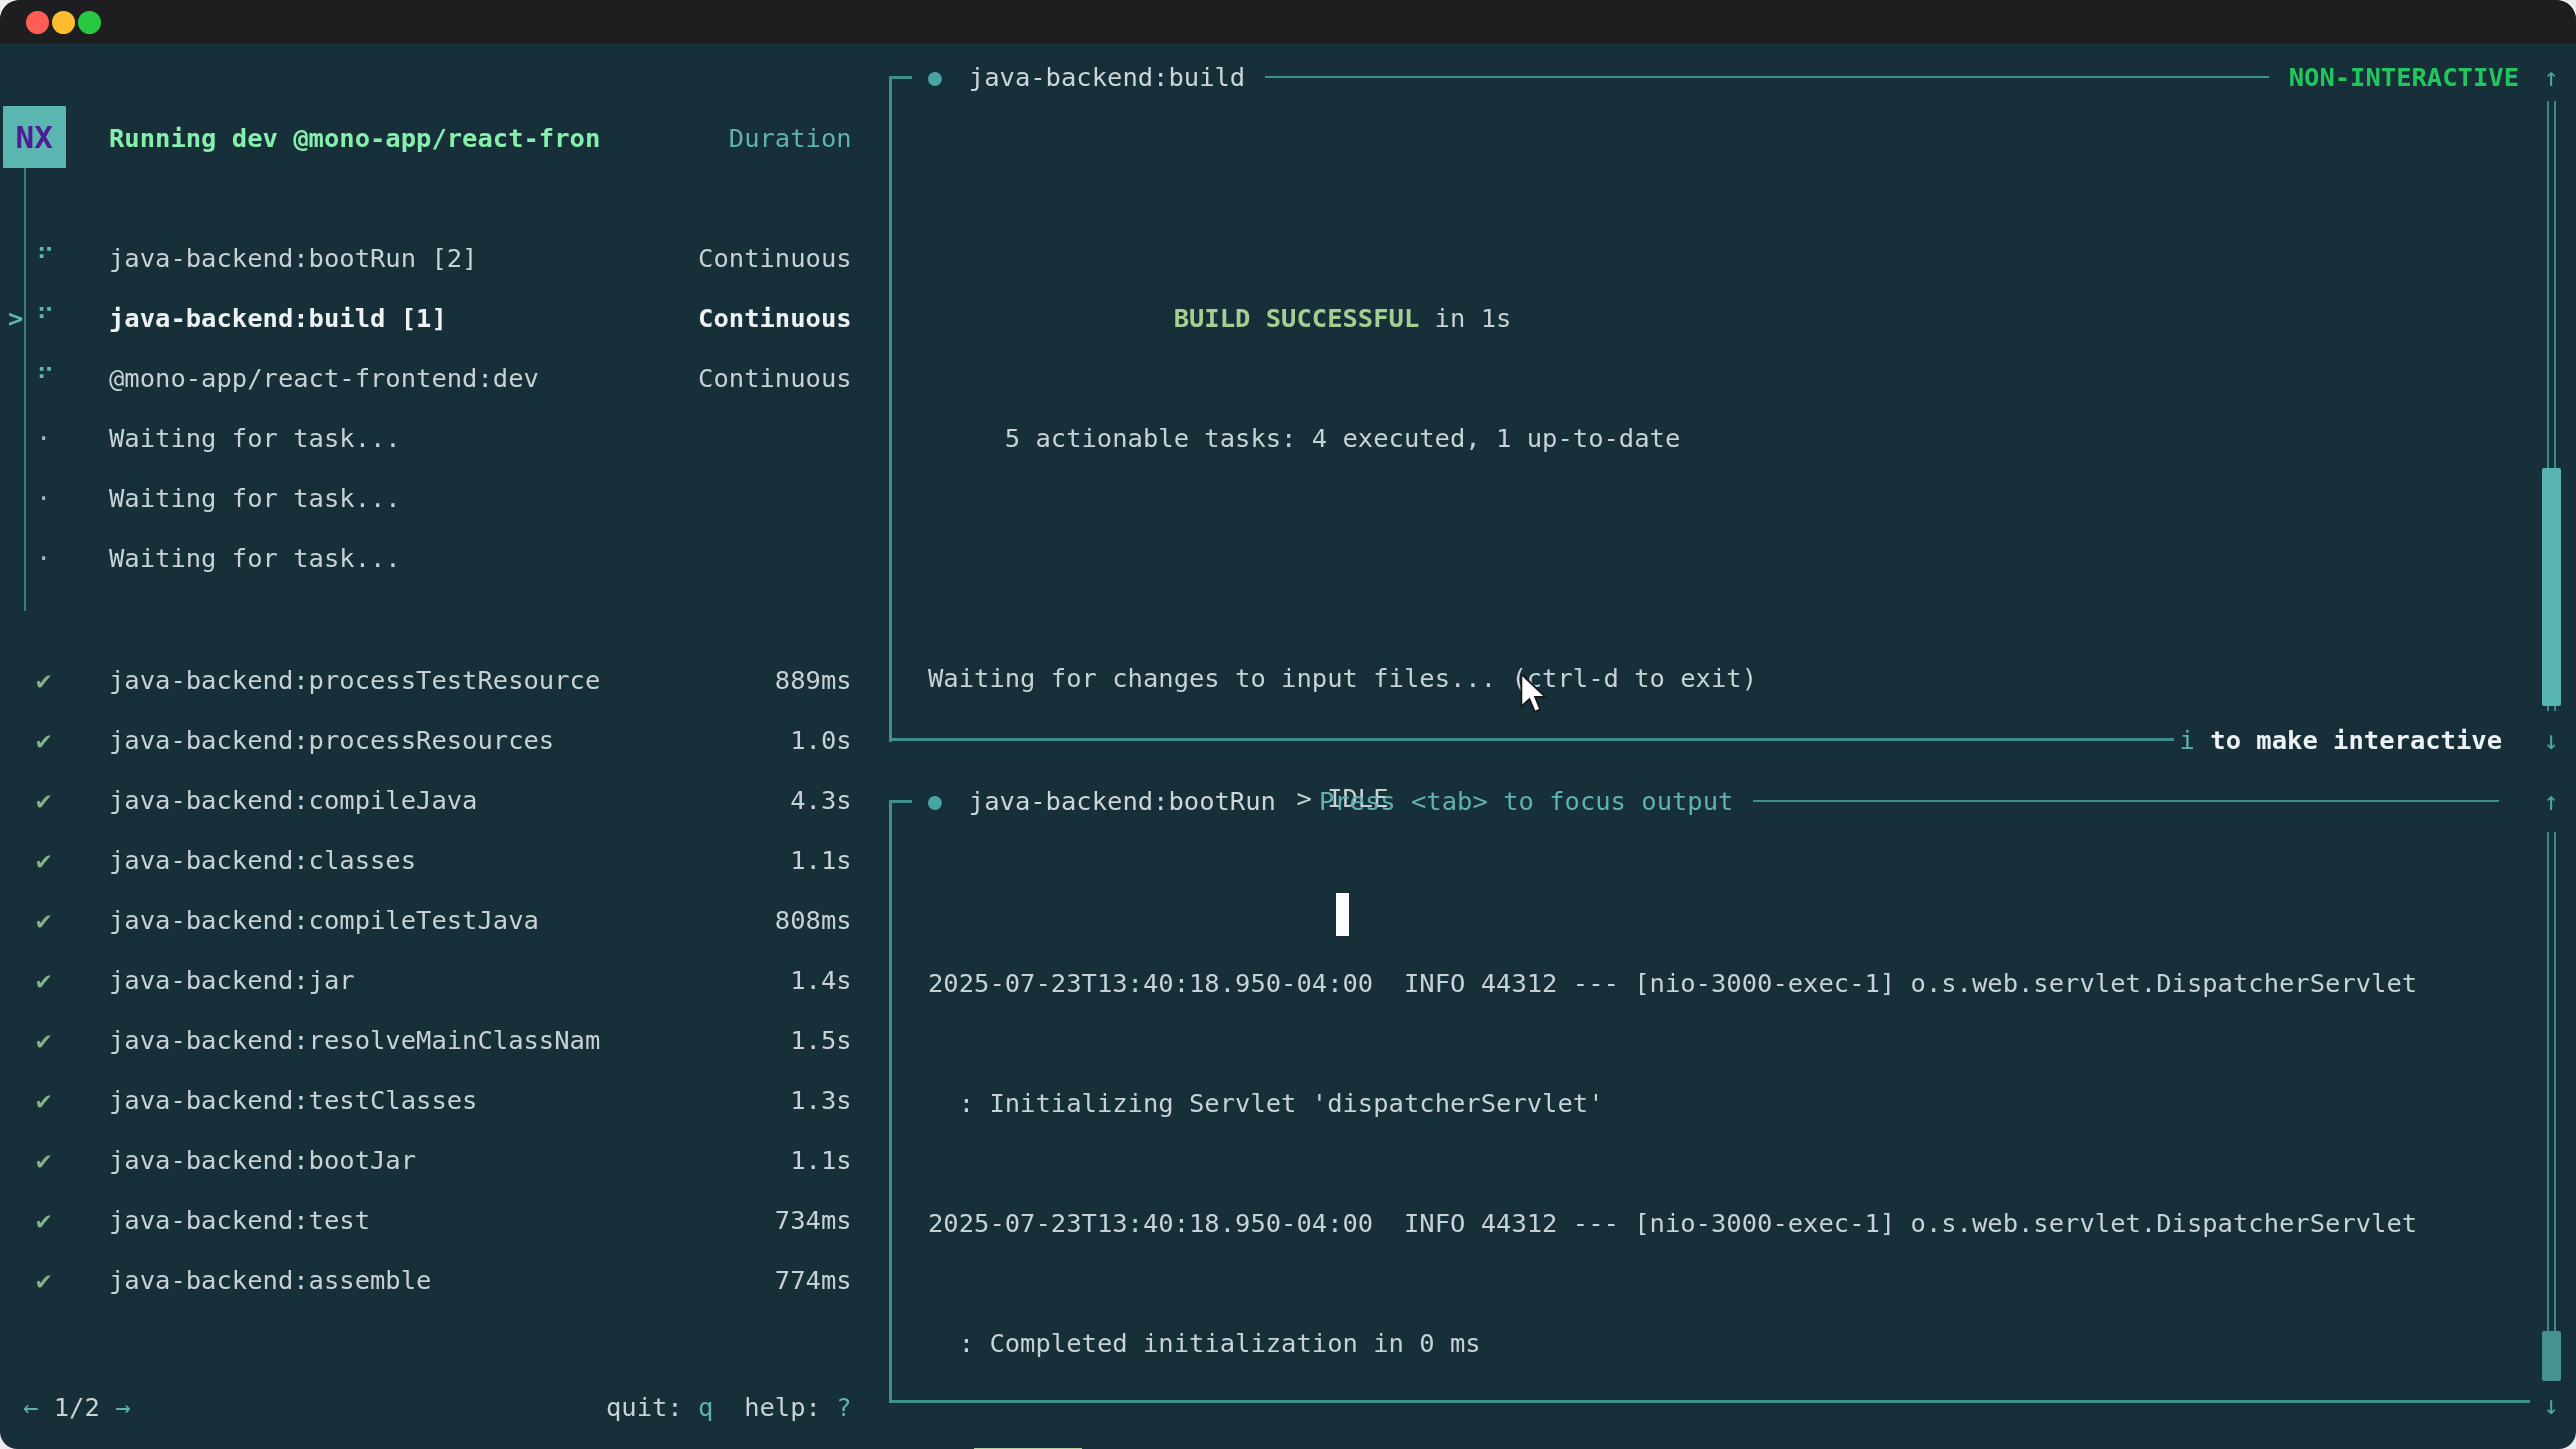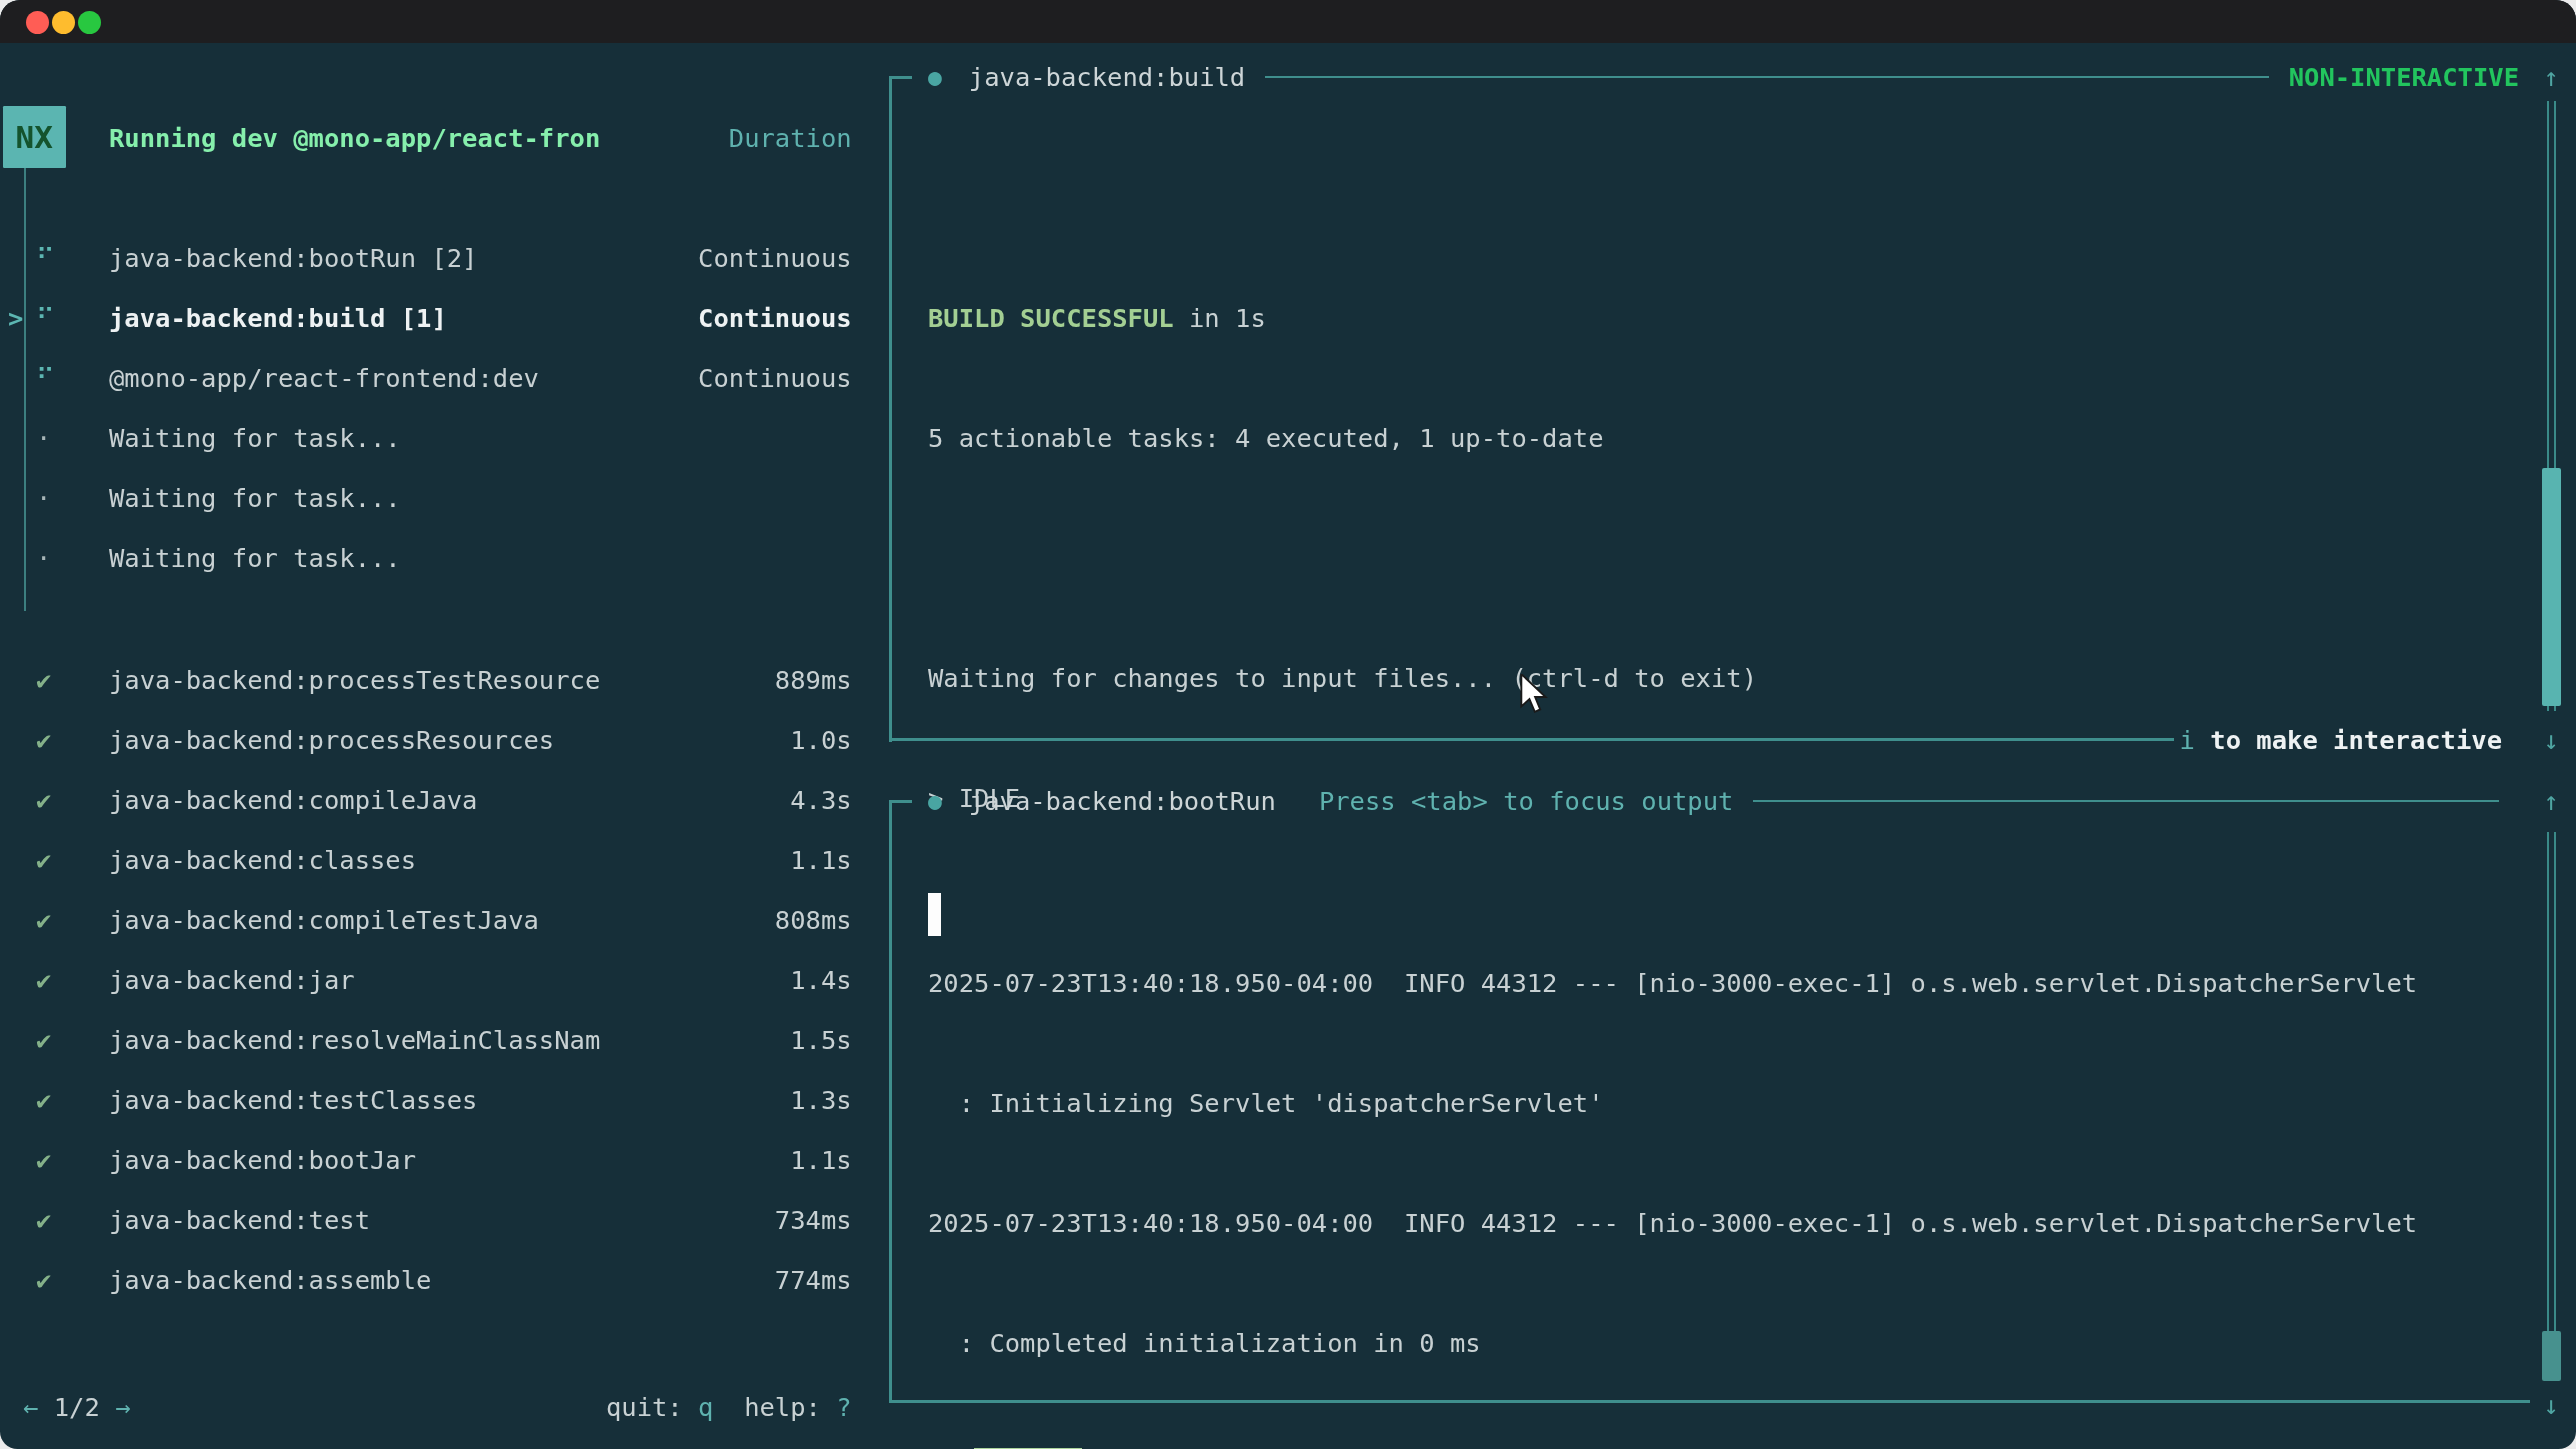--- a/index.html
+++ b/index.html
@@ -12,21 +12,21 @@
   .tl-zoom{left:78px;background:#28c840;}
 
   .row{height:60px;line-height:60px;white-space:pre;}
   .bold{font-weight:700;color:#eef2f3;}
   .teal{color:#5fb2af;}
   .green{color:#a3cf93;}
   .dim{color:#c8d1d3;}
 
   
   .sidebar{position:absolute;left:0;top:43px;width:865px;bottom:0;}
-  .nx-logo{position:absolute;left:2.7px;top:63px;width:63px;height:62px;background:#5bb5b1;color:#14532d;font-weight:700;font-size:31px;display:flex;align-items:center;justify-content:center;border-radius:1.3px;}
+  .nx-logo{position:absolute;left:2.7px;top:63px;width:63px;height:62px;background:#5bb5b1;color:#4c1d95;font-weight:700;font-size:31px;display:flex;align-items:center;justify-content:center;border-radius:1.3px;}
   .sb-header{position:absolute;left:0;top:65px;width:100%;height:60px;line-height:60px;}
   .sb-title{position:absolute;left:109px;font-weight:700;color:#86efac;white-space:pre;}
   .sb-duration{position:absolute;right:13.4px;color:#5fb2af;}
   .tree-line{position:absolute;left:24px;top:125px;width:2px;height:443px;background:#3c7f80;}
   .run-list{position:absolute;left:0;top:185px;width:100%;}
   .s-row{position:relative;height:60px;line-height:60px;}
   .sel-arrow{position:absolute;left:8px;color:#5cb6b2;font-weight:700;}
   .s-icon{position:absolute;left:36px;color:#5cb6b2;}
   .s-icon.waitdot{color:#a7b5b7;}
   .s-name{position:absolute;left:109px;white-space:pre;}
@@ -179,21 +179,21 @@
       <div class="hline" style="left:889px;top:76px;width:23px;"></div>
       <div class="vline" style="left:889px;top:76px;height:666px;"></div>
       <div class="phead" style="top:47px;">
         <span class="pdot">●</span>
         <span class="ptitle">java-backend:build</span>
         <span class="pline"></span>
         <span class="pbadge">NON-INTERACTIVE</span>
       </div>
       <div class="scroll-arrow" style="top:47px;">↑</div>
 
-      <div class="content" style="top:228px;">
+      <div class="content" style="top:228px;text-align:center;">
         <div class="row"><span class="green bold">BUILD SUCCESSFUL</span><span> in 1s</span></div>
         <div class="row">5 actionable tasks: 4 executed, 1 up-to-date</div>
         <div class="row"></div>
         <div class="row">Waiting for changes to input files... (ctrl-d to exit)</div>
         <div class="row">&gt; IDLE</div>
         <div class="row"><span class="cursor"></span></div>
       </div>
 
       <div class="hline" style="left:889px;top:738px;width:1285px;"></div>
       <div class="hintline"><span class="teal">i</span><span class="bold"> to make interactive</span></div>

